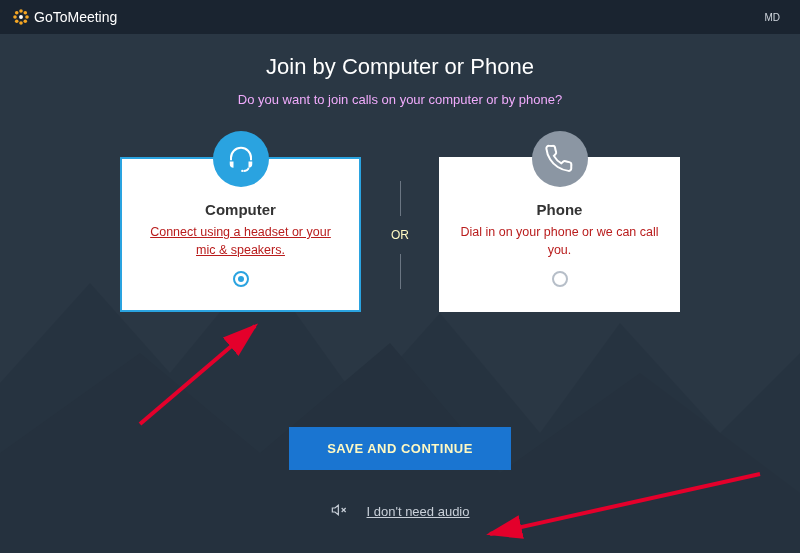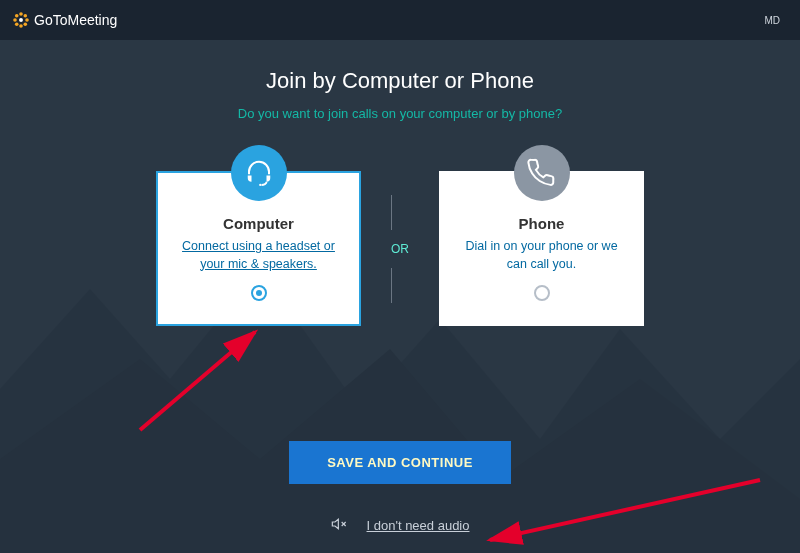--- a/index.html
+++ b/index.html
@@ -6,21 +6,21 @@
     body {
       width: 800px;
       height: 553px;
       background: #2a3744;
       font-family: -apple-system, BlinkMacSystemFont, "Segoe UI", Arial, sans-serif;
       color: #fff;
       overflow: hidden;
       position: relative;
     }
     .topbar {
-      height: 40px;
+      height: 34px;
       background: #1a2430;
       display: flex;
       align-items: center;
       padding: 0 12px;
       position: relative;
     }
     .logo {
       display: flex;
       align-items: center;
       gap: 4px;
@@ -41,54 +41,54 @@
       font-weight: 600;
       color: #fff;
     }
     .topbar-right {
       margin-left: auto;
       font-size: 10px;
       color: #d0d6dd;
       padding: 4px 8px;
     }
     .main {
-      padding-top: 28px;
+      padding-top: 20px;
       text-align: center;
       position: relative;
       height: calc(100% - 34px);
     }
     .mountains {
       position: absolute;
       bottom: 0;
       left: 0;
       width: 100%;
       height: 380px;
       pointer-events: none;
       opacity: 0.35;
     }
     .heading {
       font-size: 22px;
       font-weight: 400;
       margin-bottom: 12px;
     }
     .subheading {
       font-size: 13px;
-      color: #14b8a6;
+      color: #f0abfc;
       margin-bottom: 50px;
     }
     .options {
       display: flex;
       align-items: center;
       justify-content: center;
       gap: 30px;
       position: relative;
       z-index: 2;
     }
     .card {
-      width: 205px;
+      width: 241px;
       height: 155px;
       background: #fff;
       color: #333;
       border: 2px solid transparent;
       position: relative;
       padding: 42px 18px 12px 18px;
       display: flex;
       flex-direction: column;
       align-items: center;
     }
@@ -112,21 +112,21 @@
     .card-icon-wrap svg { width: 30px; height: 30px; }
     .card-title {
       font-weight: 700;
       font-size: 15px;
       margin-bottom: 6px;
       color: #333;
     }
     .card-desc {
       font-size: 12.5px;
       line-height: 1.4;
-      color: #0369a1;
+      color: #b91c1c;
     }
     .card.selected .card-desc { text-decoration: underline; }
     .radio {
       width: 16px;
       height: 16px;
       border-radius: 50%;
       margin-top: 12px;
       position: relative;
     }
     .radio.on {
@@ -140,22 +140,23 @@
       border-radius: 50%;
       top: 50%; left: 50%;
       transform: translate(-50%, -50%);
     }
     .radio.off {
       border: 2px solid #b6bec8;
     }
     .or-sep {
       display: flex;
       flex-direction: column;
+      align-items: center;
       gap: 12px;
-      color: #5eead4;
+      color: #fef9c3;
       font-size: 12px;
     }
     .or-sep .line {
       width: 1px;
       height: 35px;
       background: #6b7683;
     }
     .save-btn {
       margin-top: 115px;
       background: #1a75d1;

